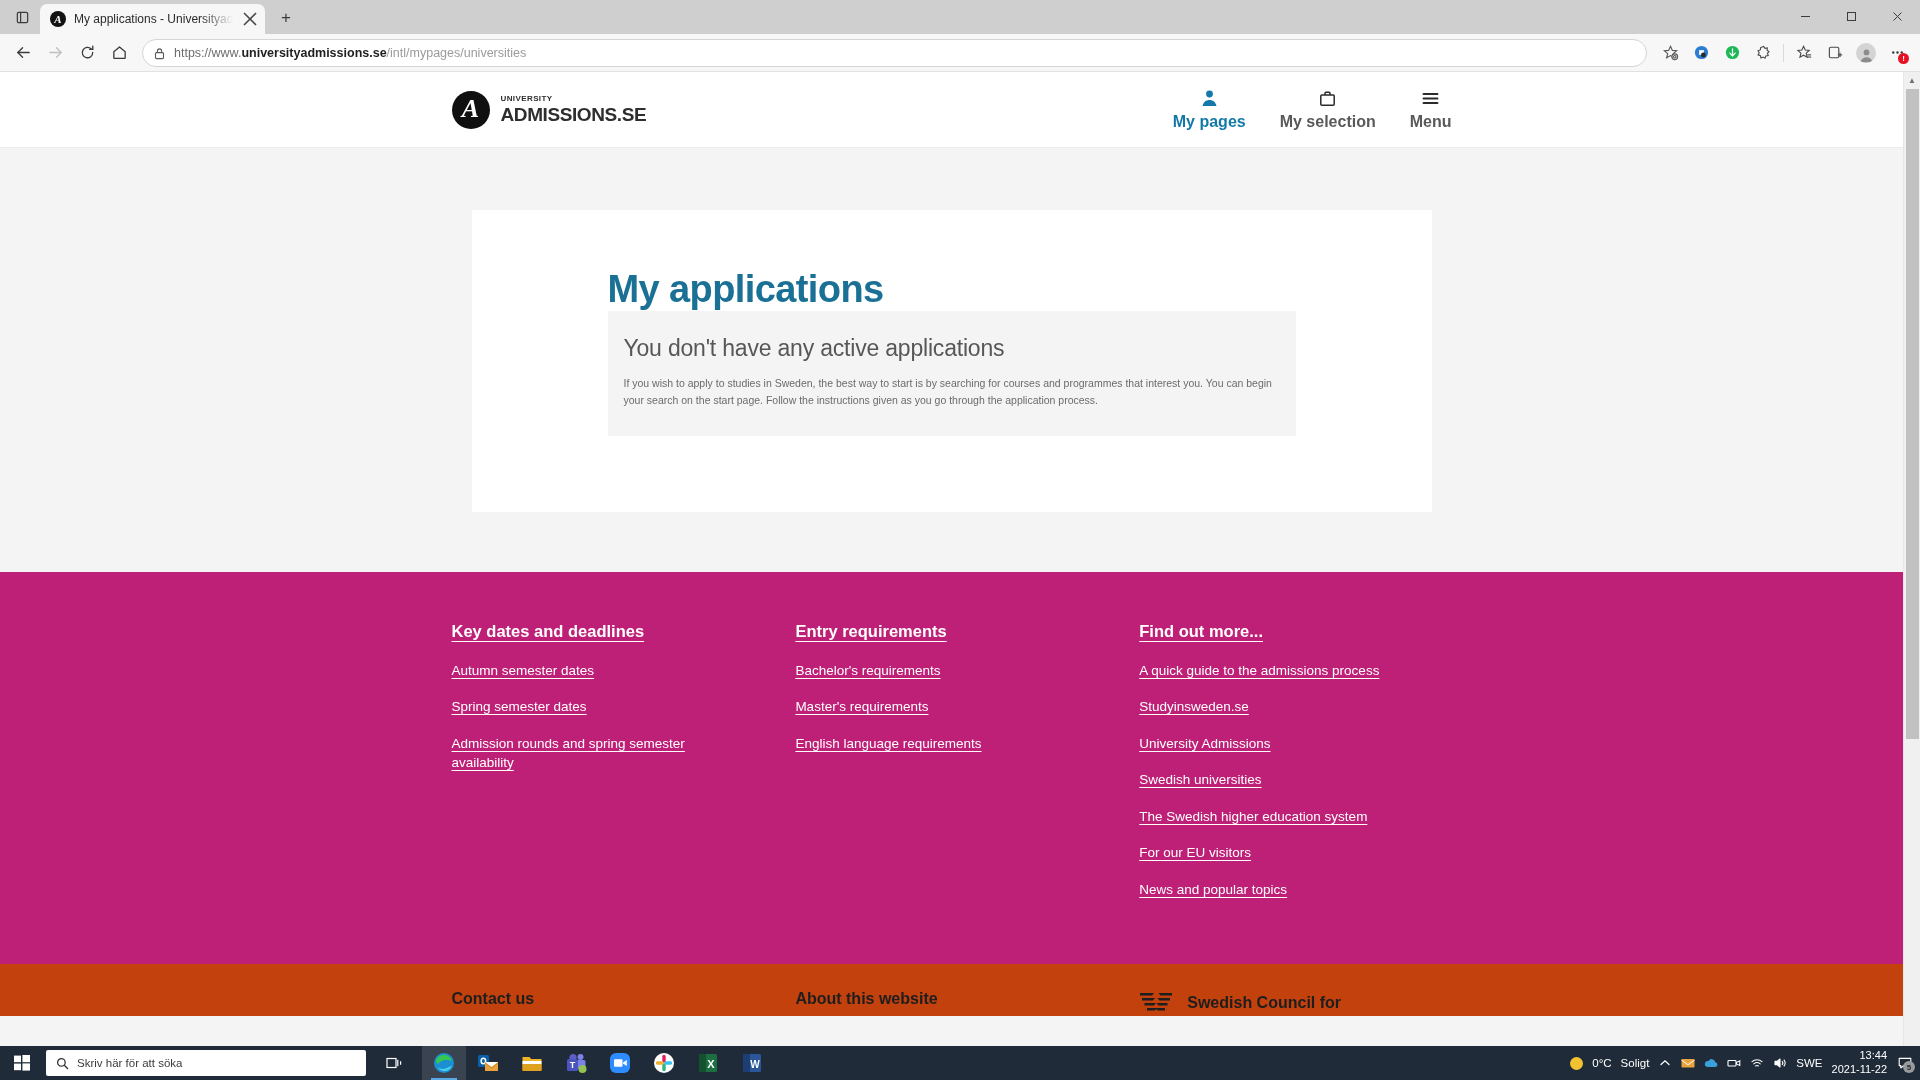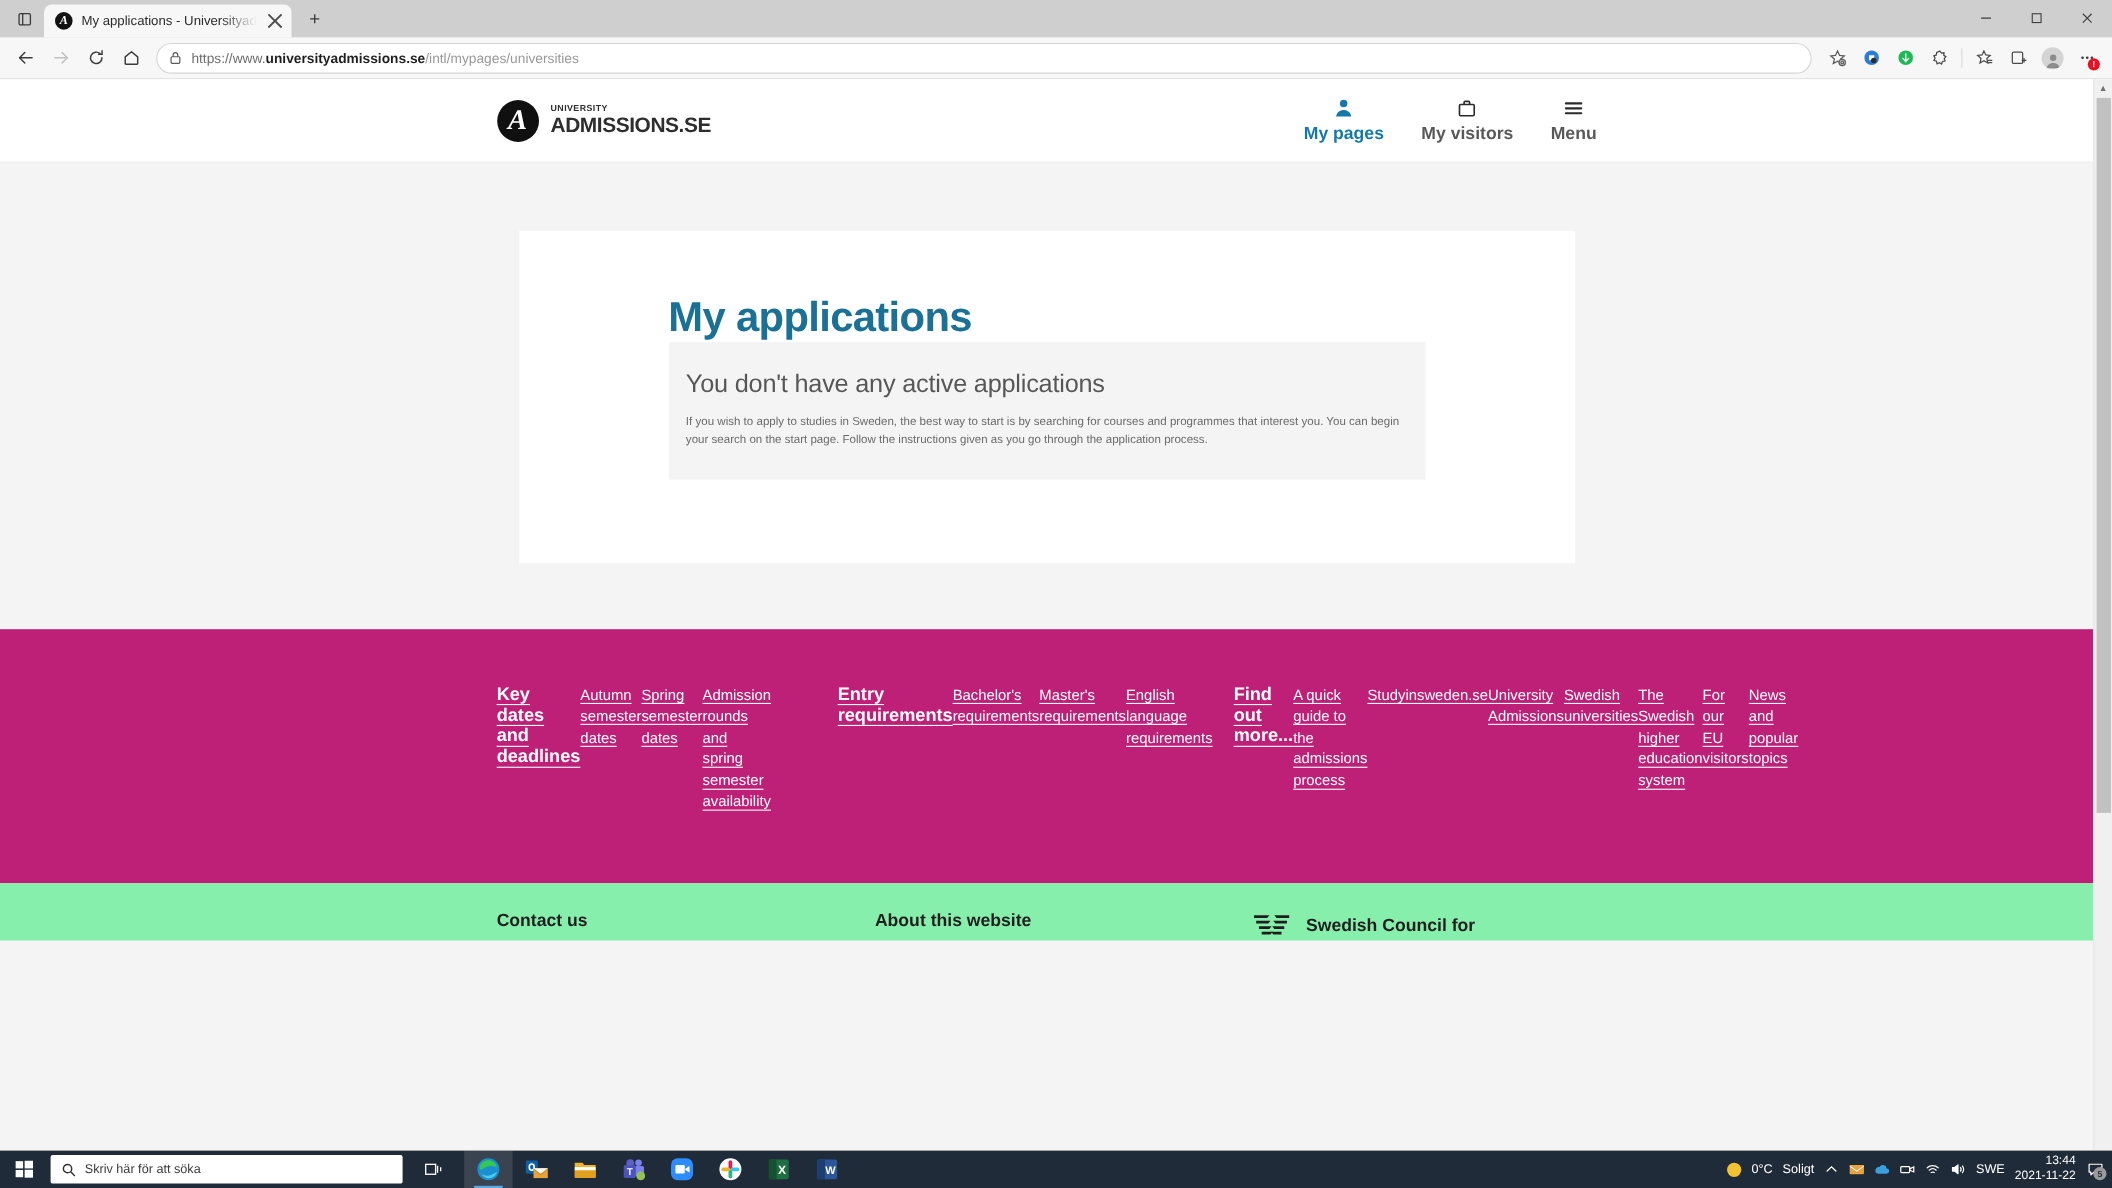--- a/index.html
+++ b/index.html
@@ -120,37 +120,37 @@
   .page-title {
     font-size: 38px; font-weight: bold; color: #1b7195; letter-spacing: -0.6px;
   }
   .info-box { background: #f4f4f4; padding: 24px 16px 26px; }
   .info-title { font-size: 23px; color: #575757; font-weight: normal; margin-bottom: 13px; letter-spacing: -0.2px; }
   .info-body { font-size: 10.5px; color: #6b6b6b; line-height: 1.65; max-width: 660px; }
 
   
   .footer-pink { background: #be2077; padding: 50px 0 64px; display: flex; justify-content: center; }
   .footer-inner { width: 1000px; display: flex; gap: 60px; }
-  .f-col { display: flex; flex-direction: row; align-items: center; }
+  .f-col { display: flex; flex-direction: column; align-items: center; }
   .f-col.c1 { width: 300px; }
   .f-col.c2 { width: 300px; }
   .f-col.c3 { width: 330px; }
   .f-head {
     font-size: 16.5px; font-weight: bold; color: #fff; text-decoration: underline;
     text-underline-offset: 4px; text-decoration-thickness: 1px; margin-bottom: 20px;
     align-self: flex-start;
   }
   .f-link {
     font-size: 13.5px; color: #fff; text-decoration: underline; text-underline-offset: 3px;
     text-decoration-thickness: 1px; margin-bottom: 17px; align-self: flex-start; line-height: 1.45;
   }
   .f-link:last-child { margin-bottom: 0; }
 
   
-  .footer-white { background: #86efac; display: flex; justify-content: center; padding: 26px 0 0; }
+  .footer-white { background: #c2410c; display: flex; justify-content: center; padding: 26px 0 0; }
   .fw-inner { width: 1000px; display: flex; gap: 60px; align-items: flex-start; }
   .fw-col { font-size: 16px; font-weight: bold; color: #1e1e1e; }
   .fw-col.w1 { width: 300px; }
   .fw-col.w2 { width: 300px; }
   .fw-col.w3 { width: 330px; display: flex; align-items: center; gap: 14px; }
   .council-logo { display: flex; gap: 1px; }
   .council-logo svg { width: 34px; height: 26px; }
   .council-text { font-size: 16px; font-weight: bold; color: #1e1e1e; white-space: nowrap; }
 
   
@@ -354,21 +354,21 @@
               </span>
               <span class="ni-label">My pages</span>
             </div>
             <div class="nav-item">
               <span class="ni-icon">
                 <svg viewBox="0 0 19 19" fill="none" stroke="currentColor" stroke-width="1.5">
                     <rect x="2.8" y="6" width="13.4" height="10.2" rx="1"></rect>
                     <path d="M7 6V4.2a1 1 0 0 1 1-1h3a1 1 0 0 1 1 1V6"></path>
                   </svg>
               </span>
-              <span class="ni-label">My visitors</span>
+              <span class="ni-label">My selection</span>
             </div>
             <div class="nav-item">
               <span class="ni-icon">
                 <svg viewBox="0 0 19 19" stroke="currentColor" stroke-width="1.9" stroke-linecap="round">
                     <line x1="2.5" y1="5" x2="16.5" y2="5"></line>
                     <line x1="2.5" y1="9.5" x2="16.5" y2="9.5"></line>
                     <line x1="2.5" y1="14" x2="16.5" y2="14"></line>
                   </svg>
               </span>
               <span class="ni-label">Menu</span>

